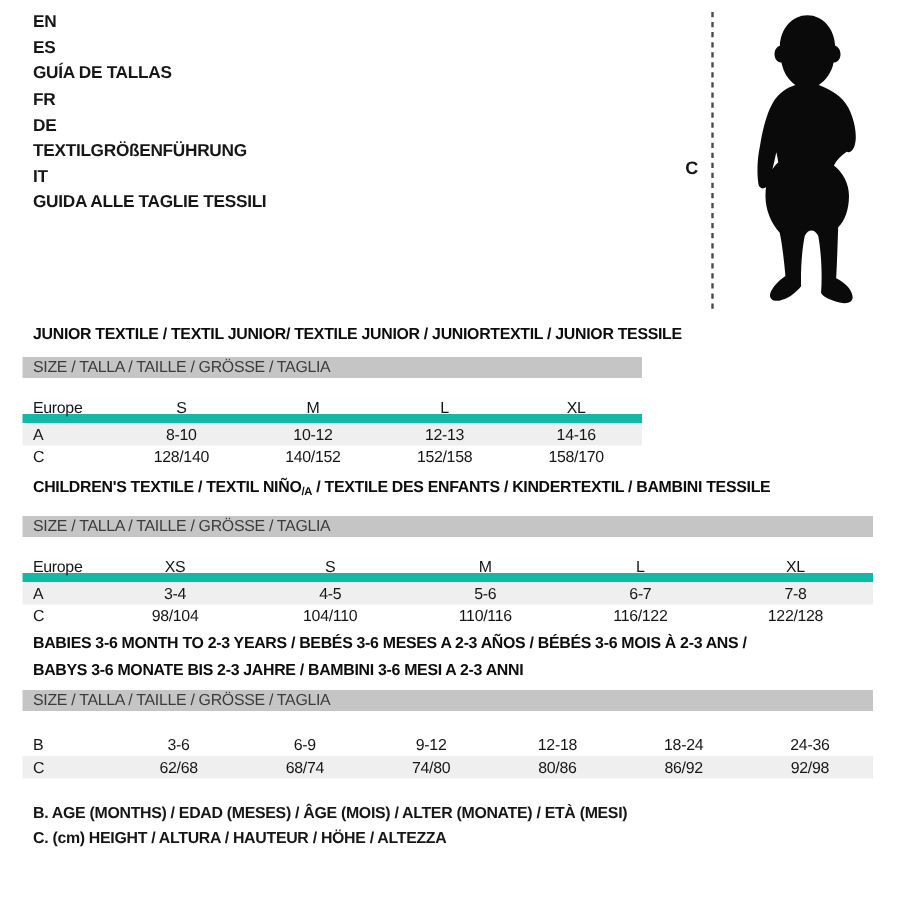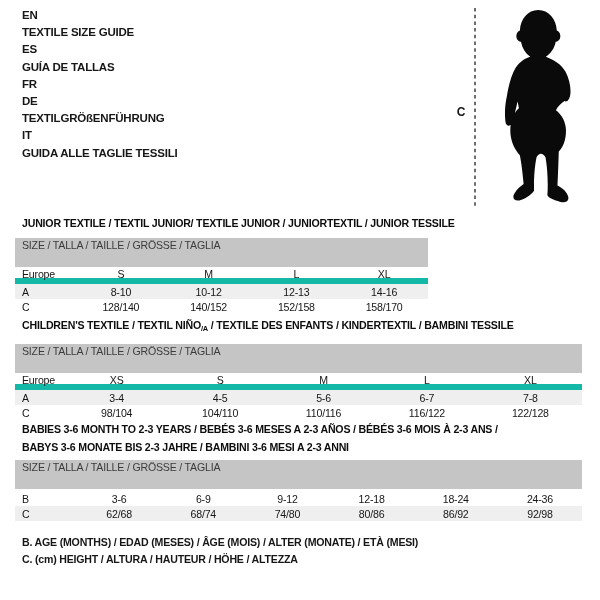--- a/index.html
+++ b/index.html
@@ -25,40 +25,39 @@
   }
   
   .sec-title{
     position:absolute;left:22px;font-size:10.6px;font-weight:700;
     line-height:17.5px;color:#0d0d0d;
   }
   .subscript{font-size:7.5px;vertical-align:-2px;}
   
   .tbl{position:absolute;left:15px;}
   .tbl-bar{
-    background:var(--bar-bg);height:29px;line-height:14px;padding-left:7px;
-    font-size:10.6px;color:var(--bar-text);margin-bottom:2px;
+    background:var(--bar-bg);height:14px;line-height:14px;padding-left:7px;
+    font-size:10.6px;color:var(--bar-text);margin-bottom:15px;
   }
   .trow{display:flex;align-items:center;height:15px;font-size:10.6px;}
   .trow.bordered{border-bottom:6px solid #14b8a6;}
   .trow.stripe{background:var(--stripe-bg);}
   .lab{width:62px;padding-left:7px;}
   .lab-narrow{width:50px;padding-left:7px;}
   .val{flex:1;text-align:center;}
   
   .legend{position:absolute;left:22px;top:534px;}
   .legend-line{font-size:10.6px;font-weight:700;line-height:17.4px;}
 </style>
 </head>
 <body>
 
 <div class="lang-header">
   <div class="lang-row">
     <span class="lang-code">EN</span>
-    <span>TEXTILE SIZE GUIDE</span>
   </div>
   <div class="lang-row">
     <span class="lang-code">ES</span>
     <span>GUÍA DE TALLAS</span>
   </div>
   <div class="lang-row">
     <span class="lang-code">FR</span>
   </div>
   <div class="lang-row">
     <span class="lang-code">DE</span>

